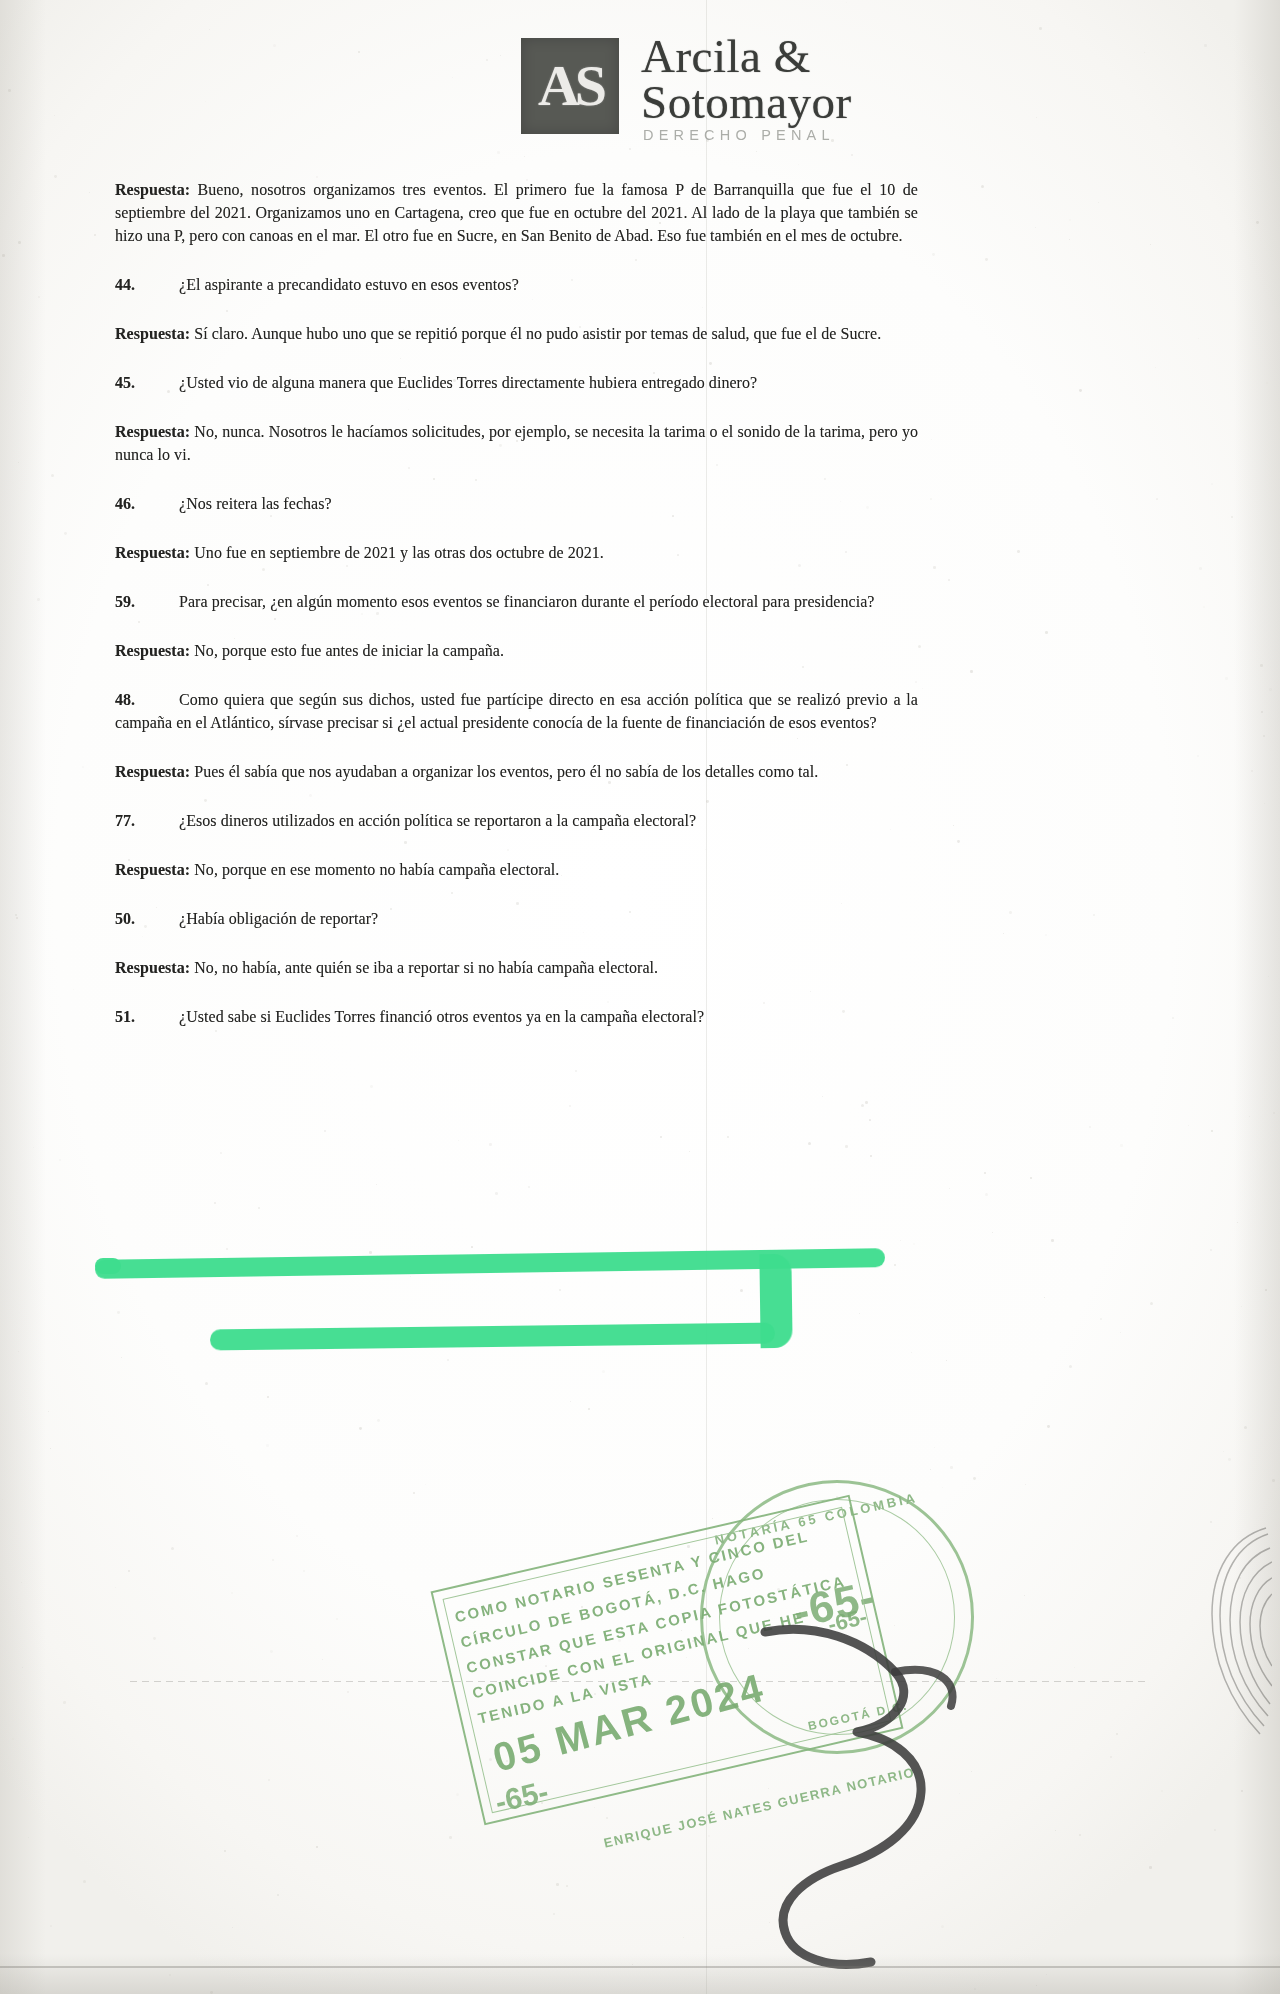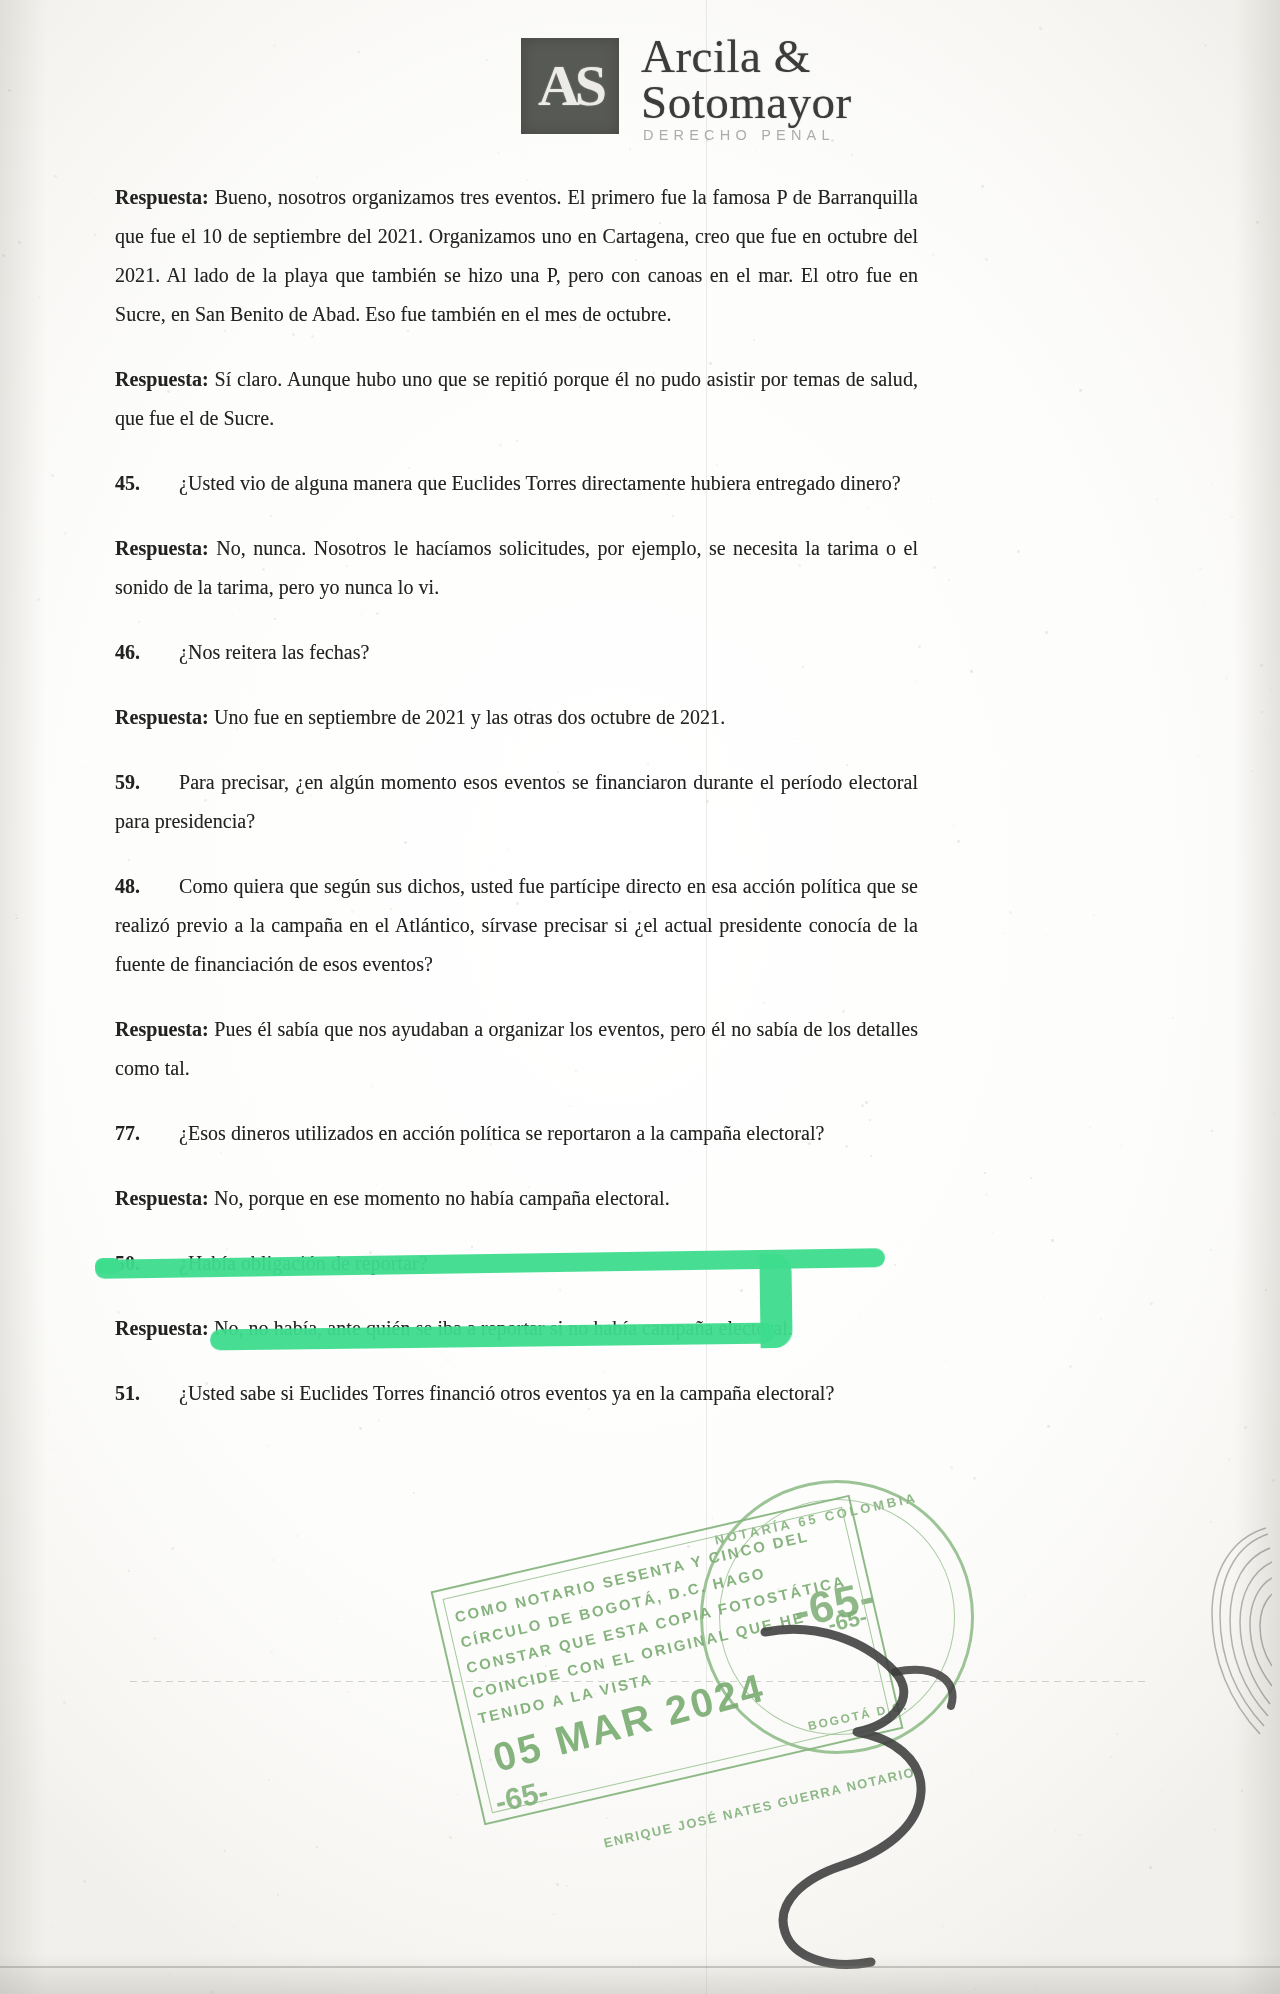--- a/index.html
+++ b/index.html
@@ -51,22 +51,22 @@
     margin-top:2px;margin-left:2px;
     font-family:"Liberation Sans",sans-serif;
     font-size:14.5px;letter-spacing:5.2px;color:#9a9c97;font-weight:400;
     opacity:.82;
   }
 
   
   #doc{position:absolute;left:115px;top:178px;width:803px;}
   p{
     margin:0 0 26px 0;
-    font-size:20px;
-    line-height:39px;
+    font-size:16px;
+    line-height:23px;
     color:#232321;
     text-align:justify;
     text-justify:inter-word;
     letter-spacing:.05px;
   }
   p.q{position:relative;padding-left:0;}
   .qnum{font-weight:700;display:inline-block;width:64px;}
   .lead{font-weight:700;}
   
   #doc{text-shadow:0 0 .55px rgba(35,35,33,.32);}
@@ -506,26 +506,28 @@
     </div>
     <div id="logo-words">
       <div class="lw">Arcila &amp;</div>
       <div class="lw">Sotomayor</div>
       <div id="logo-sub">DERECHO PENAL</div>
     </div>
   </div>
 
   <div id="doc">
       <p><span class="lead">Respuesta:</span><span> Bueno, nosotros organizamos tres eventos. El primero fue la famosa P de Barranquilla que fue el 10 de septiembre del 2021. Organizamos uno en Cartagena, creo que fue en octubre del 2021. Al lado de la playa que también se hizo una P, pero con canoas en el mar. El otro fue en Sucre, en San Benito de Abad. Eso fue también en el mes de octubre.</span></p>
+      <p class="q"><span class="qnum">44.</span><span>¿El aspirante a precandidato estuvo en esos eventos?</span></p>
       <p><span class="lead">Respuesta:</span><span> Sí claro. Aunque hubo uno que se repitió porque él no pudo asistir por temas de salud, que fue el de Sucre.</span></p>
       <p class="q"><span class="qnum">45.</span><span>¿Usted vio de alguna manera que Euclides Torres directamente hubiera entregado dinero?</span></p>
       <p><span class="lead">Respuesta:</span><span> No, nunca. Nosotros le hacíamos solicitudes, por ejemplo, se necesita la tarima o el sonido de la tarima, pero yo nunca lo vi.</span></p>
       <p class="q"><span class="qnum">46.</span><span>¿Nos reitera las fechas?</span></p>
       <p><span class="lead">Respuesta:</span><span> Uno fue en septiembre de 2021 y las otras dos octubre de 2021.</span></p>
       <p class="q"><span class="qnum">59.</span><span>Para precisar, ¿en algún momento esos eventos se financiaron durante el período electoral para presidencia?</span></p>
+      <p><span class="lead">Respuesta:</span><span> No, porque esto fue antes de iniciar la campaña.</span></p>
       <p class="q"><span class="qnum">48.</span><span>Como quiera que según sus dichos, usted fue partícipe directo en esa acción política que se realizó previo a la campaña en el Atlántico, sírvase precisar si ¿el actual presidente conocía de la fuente de financiación de esos eventos?</span></p>
       <p><span class="lead">Respuesta:</span><span> Pues él sabía que nos ayudaban a organizar los eventos, pero él no sabía de los detalles como tal.</span></p>
       <p class="q"><span class="qnum">77.</span><span>¿Esos dineros utilizados en acción política se reportaron a la campaña electoral?</span></p>
       <p><span class="lead">Respuesta:</span><span> No, porque en ese momento no había campaña electoral.</span></p>
       <p class="q"><span class="qnum">50.</span><span>¿Había obligación de reportar?</span></p>
       <p><span class="lead">Respuesta:</span><span> No, no había, ante quién se iba a reportar si no había campaña electoral.</span></p>
       <p class="q"><span class="qnum">51.</span><span>¿Usted sabe si Euclides Torres financió otros eventos ya en la campaña electoral?</span></p>
     </div>
 
   <div class="hl" id="hl-left"></div>

